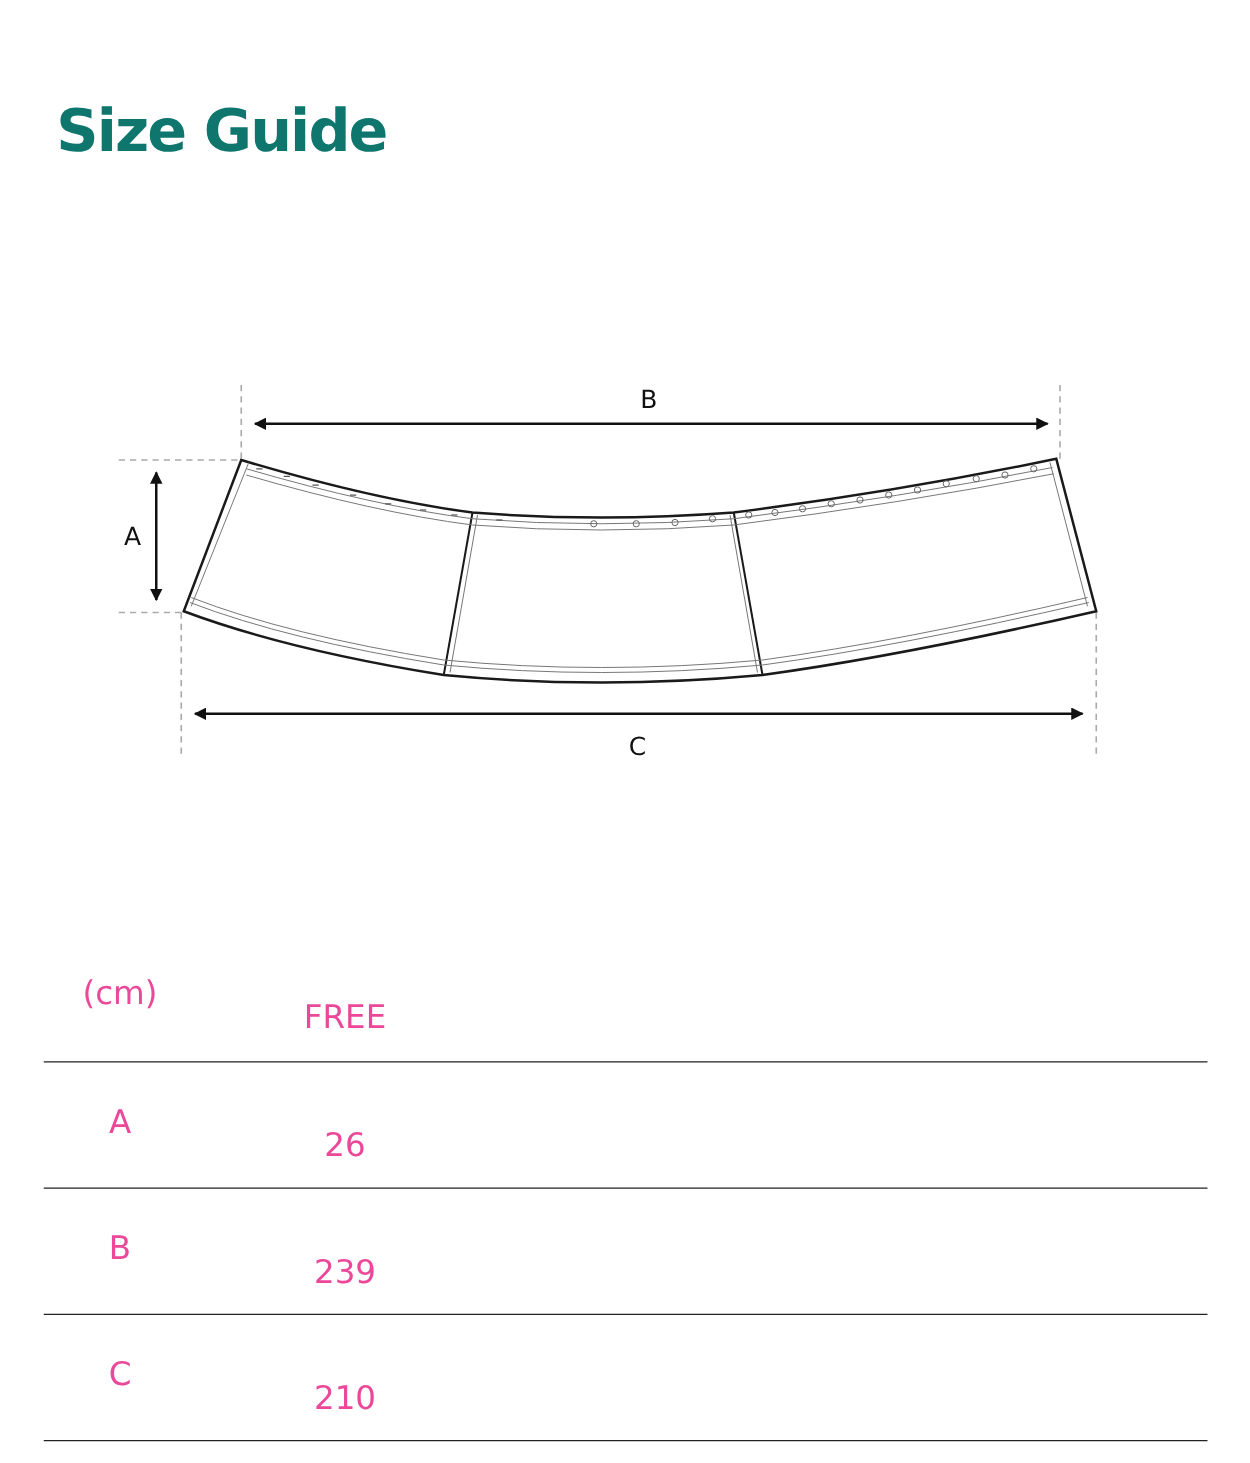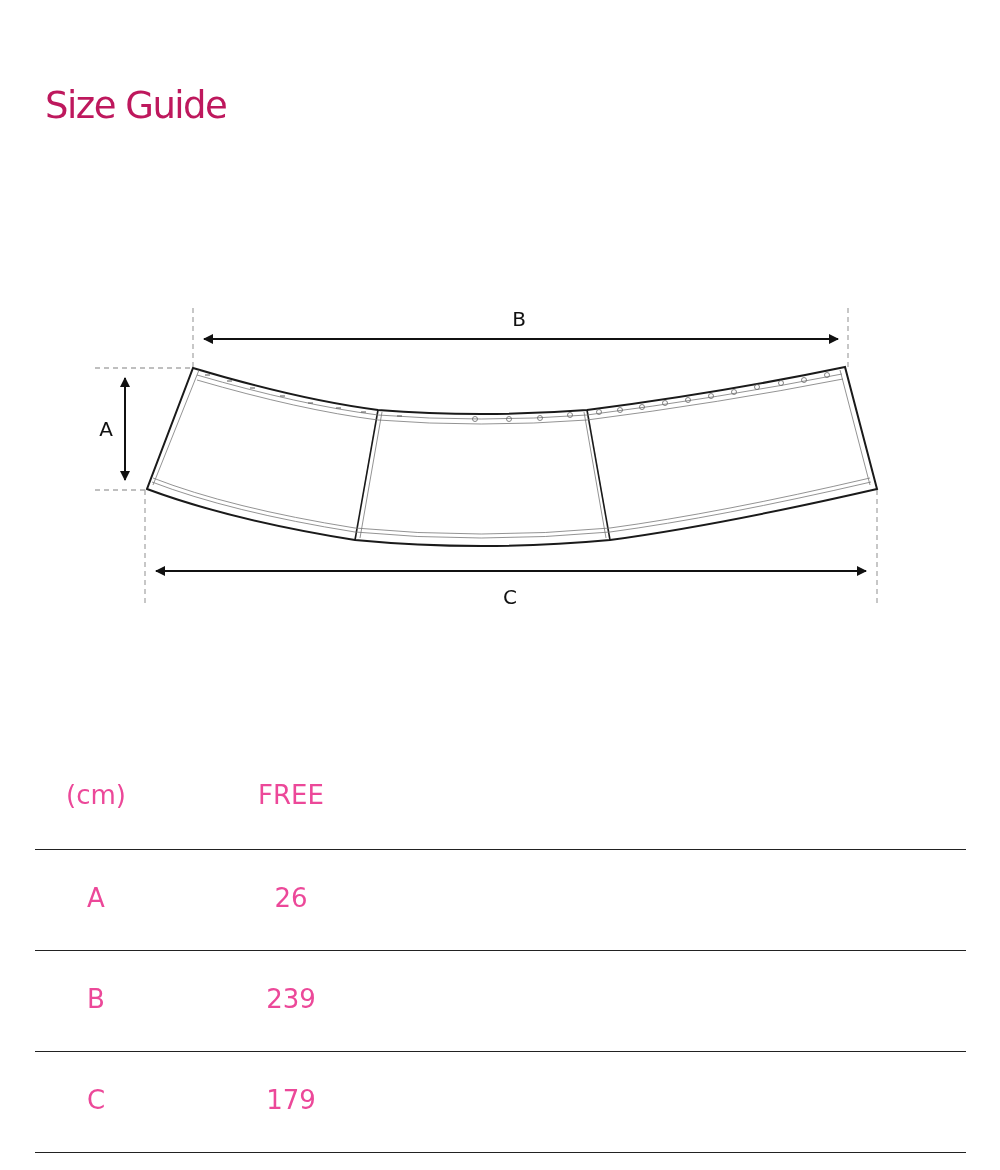--- a/index.html
+++ b/index.html
@@ -2,36 +2,36 @@
 <html><head>
   <meta charset="utf-8">
   <style>
     html, body { margin: 0; padding: 0; background: #ffffff; }
     body {
       width: 1000px; height: 1170px; position: relative; overflow: hidden;
       font-family: "DejaVu Sans", "Liberation Sans", sans-serif; color: #111;
     }
     .title {
       position: absolute; left: 45px; top: 76px; margin: 0;
-      font-size: 37px; font-weight: normal; letter-spacing: -1.5px; line-height: 60px;
-      color: #be185d;
+      font-size: 47px; font-weight: bold; letter-spacing: -1.5px; line-height: 60px;
+      color: #0f766e;
     }
     .diagram { position: absolute; left: 0; top: 290px; width: 1000px; height: 330px; }
     .diagram-label { font-family: "DejaVu Sans", sans-serif; font-size: 20px; fill: #111; }
     .table {
       position: absolute; left: 35px; top: 760px; width: 931px;
     }
     .row { position: relative; height: 100px; border-bottom: 1.5px solid #222; }
     .row.header { height: 89px; }
     .cell {
       position: absolute; top: 0; font-size: 26px; line-height: 1; color: #ec4899;
       transform: translateX(-50%); white-space: nowrap;
     }
     .cell.col0 { left: 61px; }
-    .cell.col1 { left: 256px; }
+    .cell.col1 { left: 241px; margin-top: 19px; }
     .row.header .cell { top: 22px; }
     .row.body .cell { top: 35px; }
   </style>
 </head>
 <body>
 
 <h1 class="title">Size Guide</h1>
 
 <svg class="diagram" viewBox="0 290 1000 330" xmlns="http://www.w3.org/2000/svg">
   <defs>
@@ -119,15 +119,15 @@
   <div class="row body">
     <span class="cell col0">A</span>
     <span class="cell col1">26</span>
   </div>
   <div class="row body">
     <span class="cell col0">B</span>
     <span class="cell col1">239</span>
   </div>
   <div class="row body">
     <span class="cell col0">C</span>
-    <span class="cell col1">179</span>
+    <span class="cell col1">210</span>
   </div>
 </div>
 
 </body></html>

